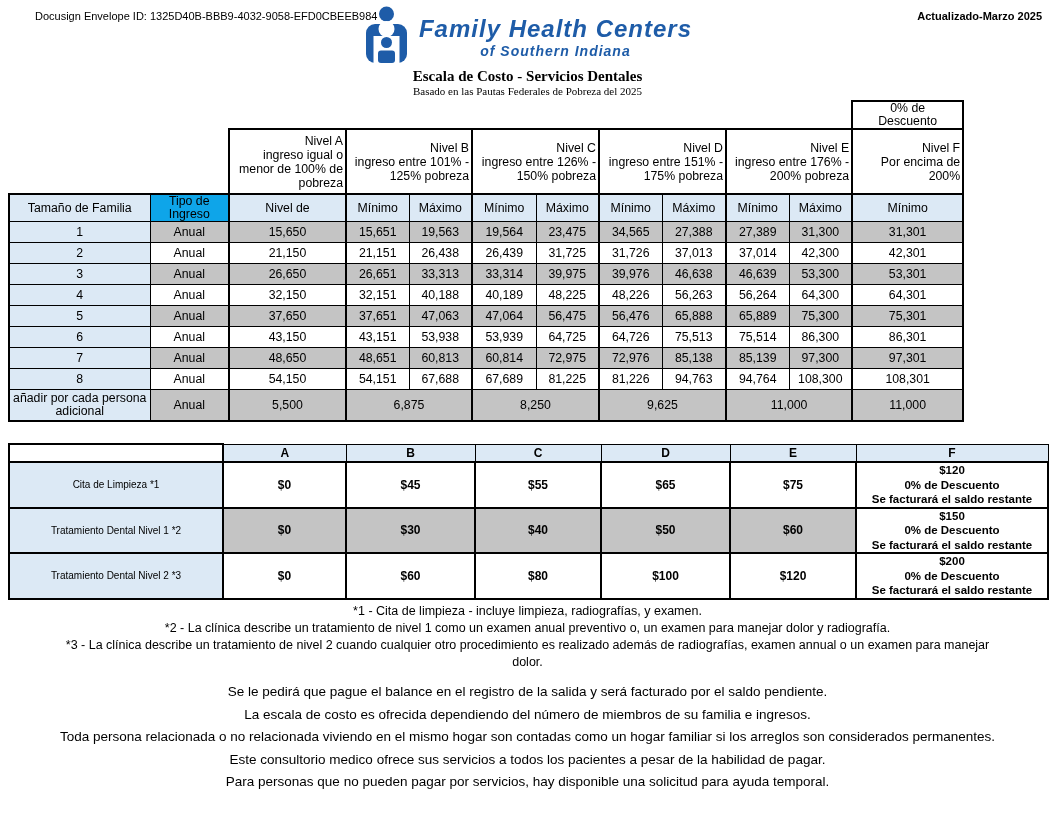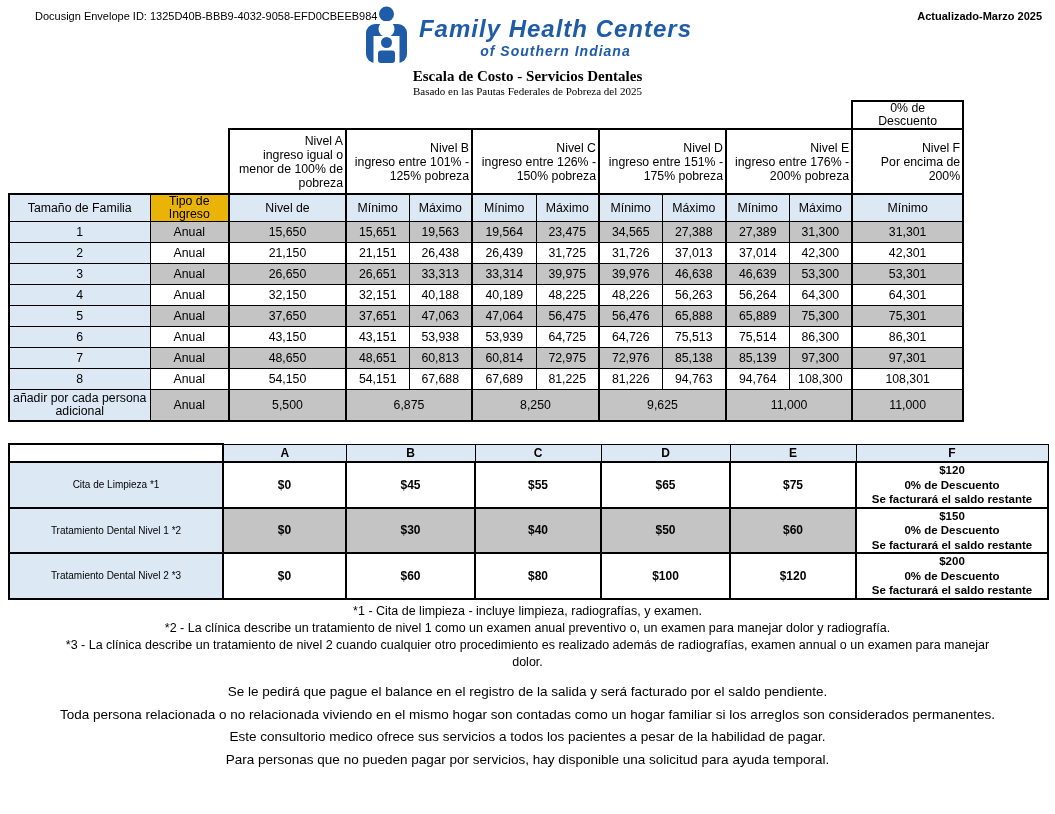--- a/index.html
+++ b/index.html
@@ -32,21 +32,21 @@
   #t1 .ghost{border:none;}
   #t1 tr.h-disc{height:27px;}
   #t1 tr.h-nivel{height:65px;}
   #t1 tr.h-sub{height:24px;}
   #t1 tr.h-data{height:21px;}
   #t1 tr.h-add{height:31px;}
   .discount{border:2px solid #000 !important;font-weight:bold;font-size:11.5px;line-height:13px;background:#fff;}
   .nh{border:2px solid #000 !important;background:#fff;font-weight:bold;font-size:11.3px;line-height:14px;padding:1px 2px;text-align:right;}
   .nh .lvl{display:block;}
   .sub{font-weight:bold;font-size:11.5px;line-height:13px;background:#DCE9F5;}
-  .sub.white{background:#eab308;}
+  .sub.white{background:#0ea5e9;}
   .sz{background:#DCE9F5;font-weight:bold;font-size:11.5px;border-left-width:2px !important;line-height:13px;}
   .gs{border-left-width:2px !important;}
   .fe{border-right-width:2px !important;}
   .tp{border-top-width:2px !important;}
   tr.gray td{background:#C4C4C4;}
   tr.gray td.sz{background:#DCE9F5;}
   tr.h-add td{border-bottom-width:2px !important;}
   tr.h-add td.sz{font-size:11px;}
 
   
@@ -320,16 +320,17 @@
   </table>
 
 <div class="notes">
   <p>*1 - Cita de limpieza - incluye limpieza, radiografías, y examen.</p>
   <p>*2 - La clínica describe un tratamiento de nivel 1 como un examen anual preventivo o, un examen para manejar dolor y radiografía.</p>
   <p class="wide">*3 - La clínica describe un tratamiento de nivel 2 cuando cualquier otro procedimiento es realizado además de radiografías, examen annual o un examen para manejar dolor.</p>
 </div>
 
 <div class="paras">
   <p>Se le pedirá que pague el balance en el registro de la salida y será facturado por el saldo pendiente.</p>
+  <p>La escala de costo es ofrecida dependiendo del número de miembros de su familia e ingresos.</p>
   <p>Toda persona relacionada o no relacionada viviendo en el mismo hogar son contadas como un hogar familiar si los arreglos son considerados permanentes.</p>
   <p>Este consultorio medico ofrece sus servicios a todos los pacientes a pesar de la habilidad de pagar.</p>
   <p class="last">Para personas que no pueden pagar por servicios, hay disponible una solicitud para ayuda temporal.</p>
 </div>
 
 </body></html>

